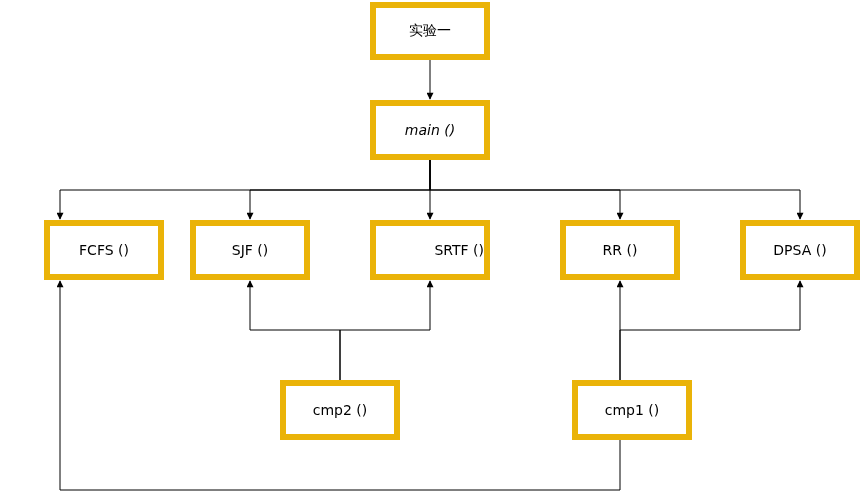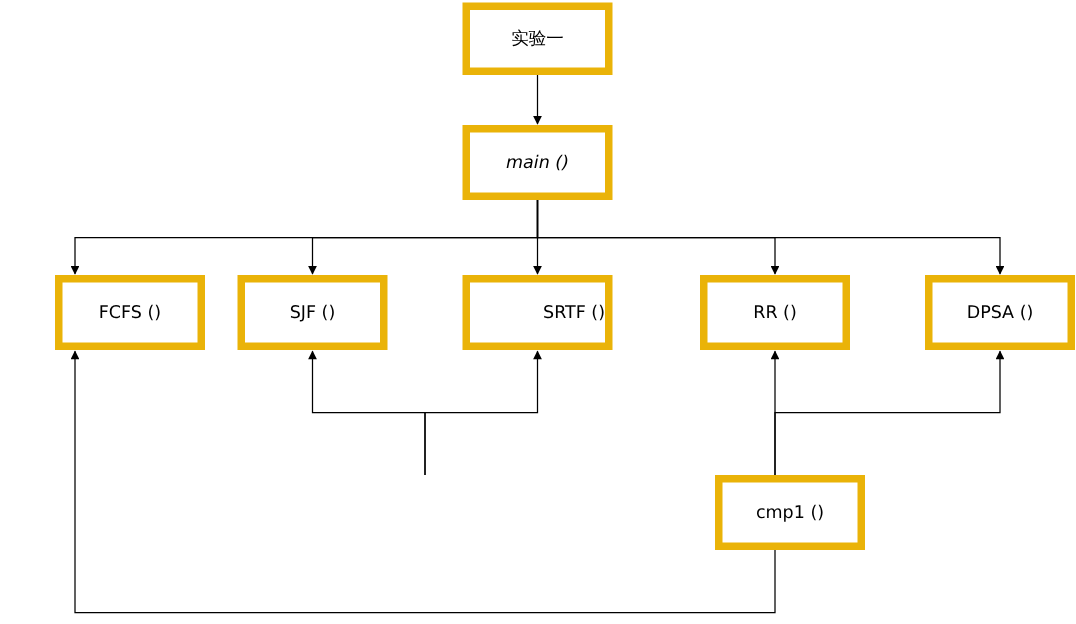--- a/index.html
+++ b/index.html
@@ -93,18 +93,21 @@
   </div>
 
   <div class="node n-rr">
     <span>RR ()</span>
   </div>
 
   <div class="node n-dpsa">
     <span>DPSA ()</span>
   </div>
 
+  <div class="node n-cmp2">
+    <span>cmp2 ()</span>
+  </div>
 
   <div class="node n-cmp1">
     <span>cmp1 ()</span>
   </div>
 
 </div>
 
 </body></html>

